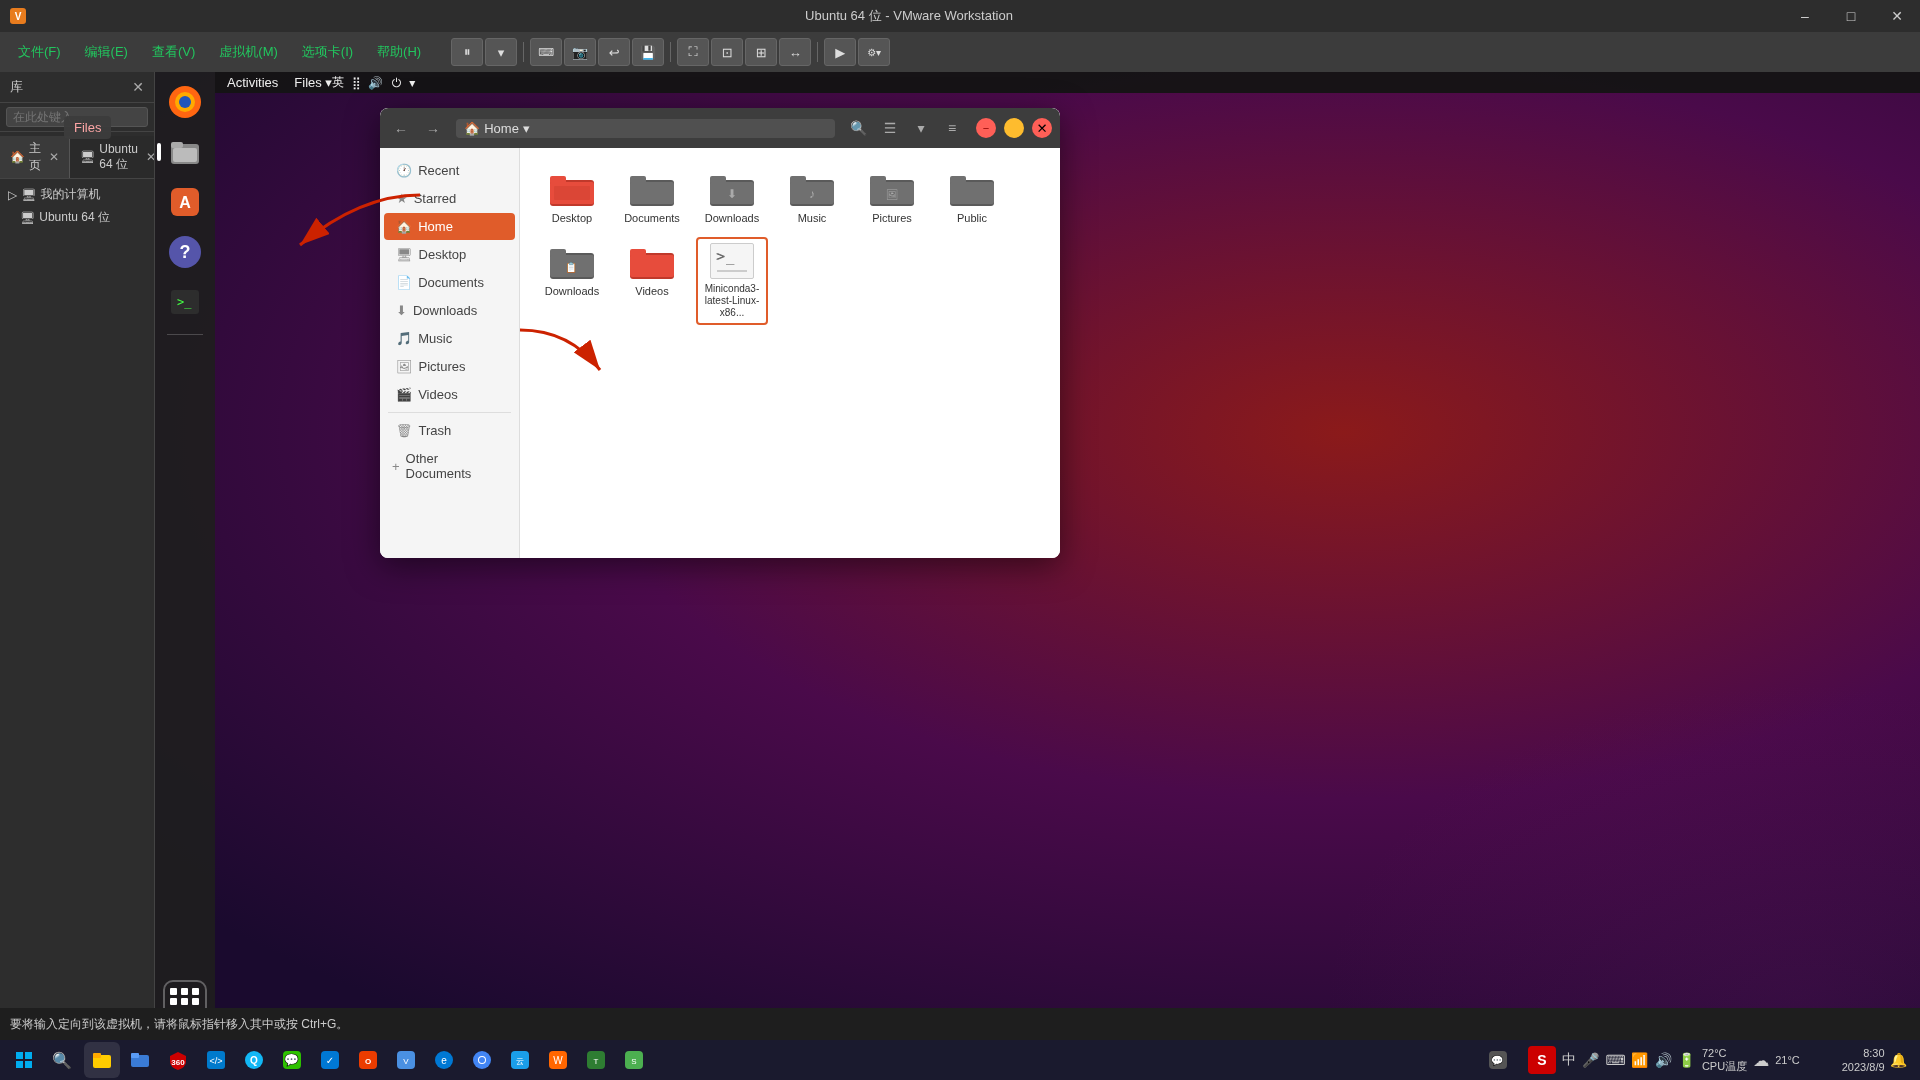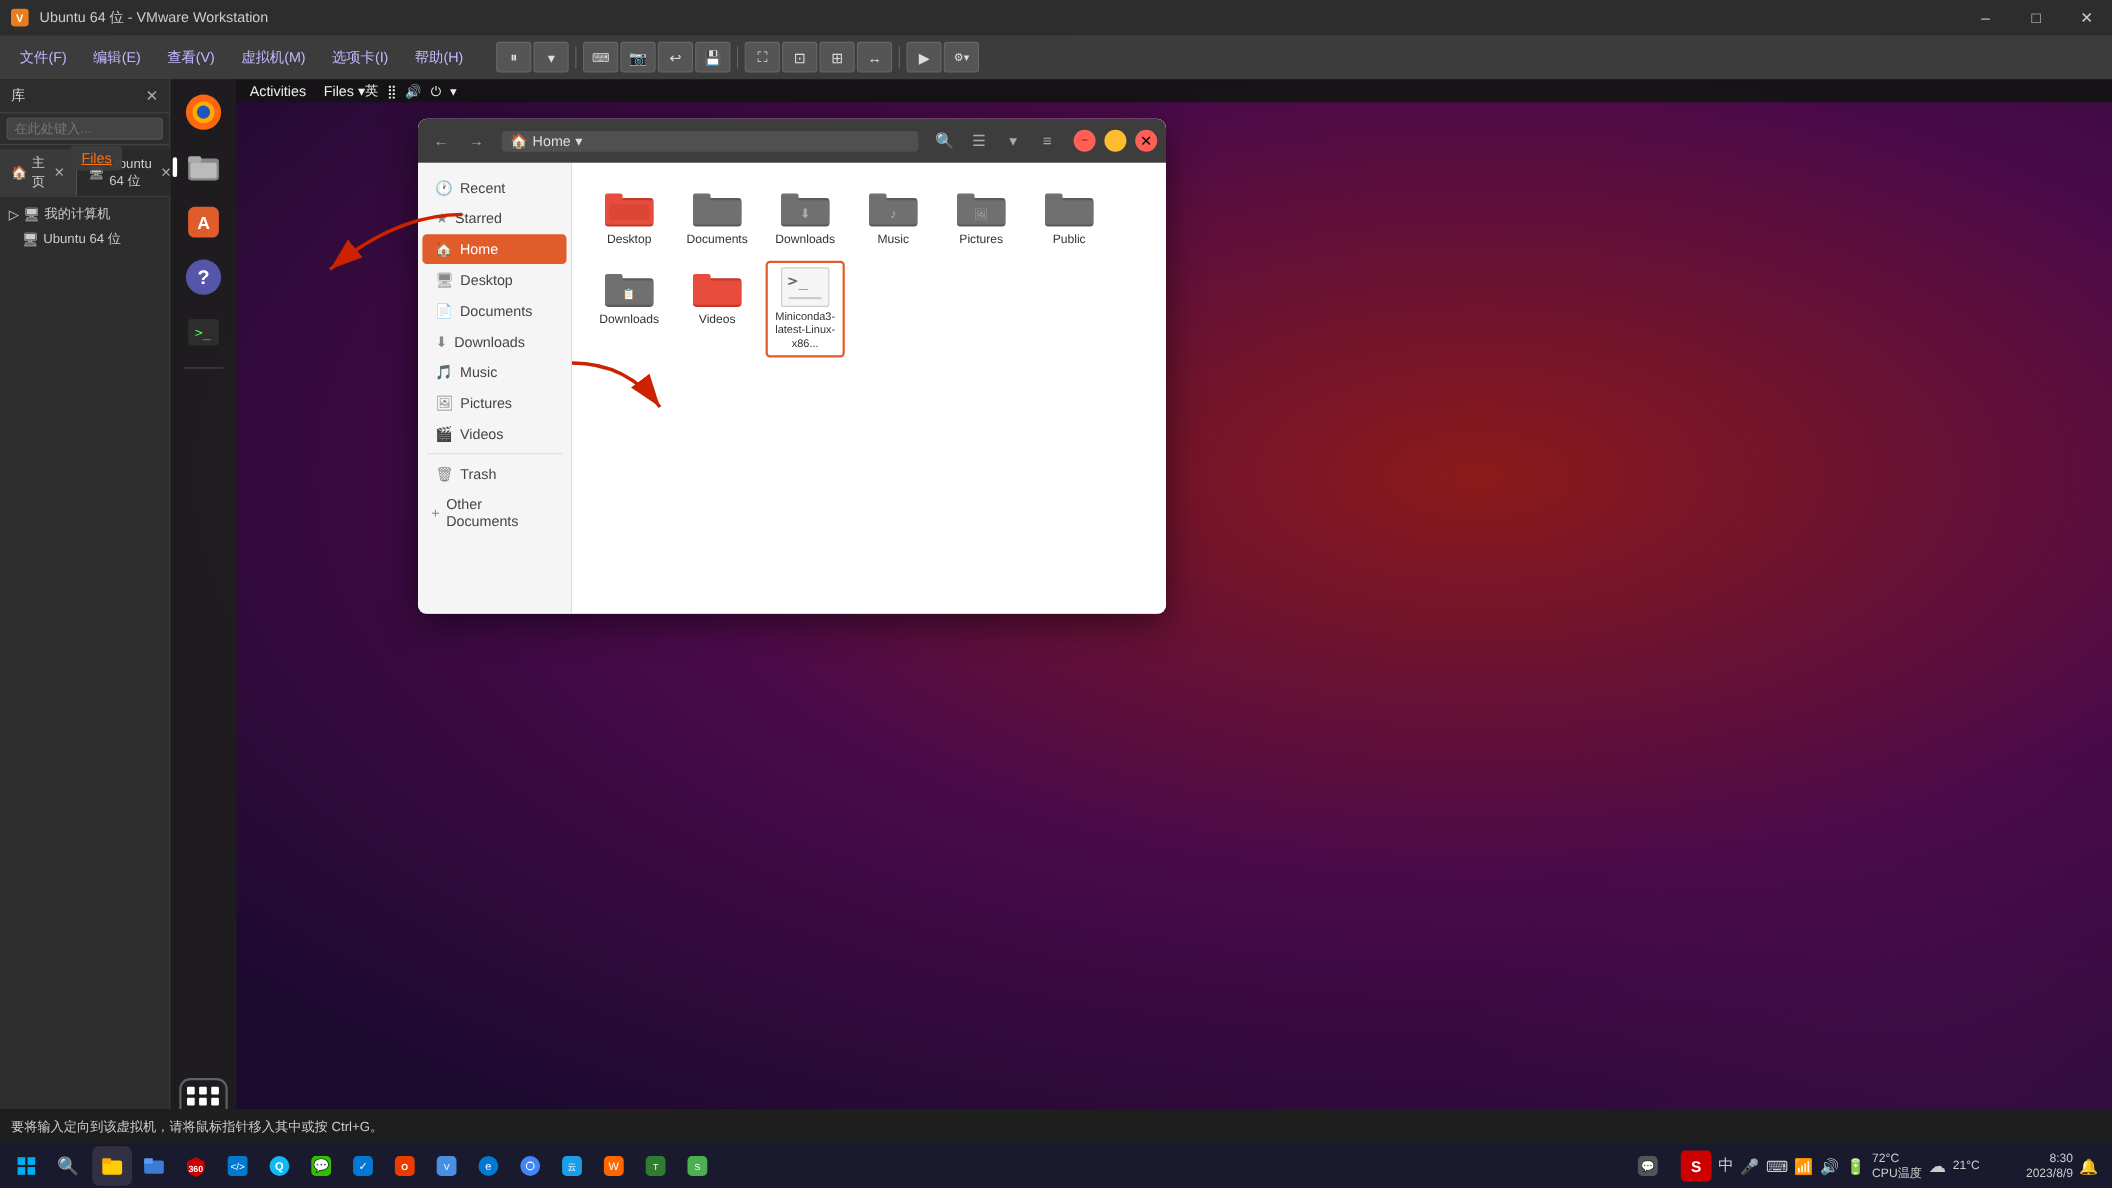--- a/index.html
+++ b/index.html
@@ -40,20 +40,21 @@
     }
     .vmware-titlebar-icon {
       width: 24px; height: 24px;
       margin: 0 6px;
       display: flex; align-items: center; justify-content: center;
     }
     .vmware-titlebar-title {
       flex: 1;
       color: #ccc;
       font-size: 13px;
+      text-align: center;
     }
     .vmware-titlebar-controls {
       display: flex;
       height: 100%;
     }
     .vmware-titlebar-controls span {
       width: 46px;
       height: 100%;
       display: flex; align-items: center; justify-content: center;
       color: #ccc;
@@ -67,21 +68,21 @@
       top: 32px; left: 0; right: 0;
       height: 40px;
       background: #3c3c3c;
       display: flex;
       align-items: center;
       padding: 0 8px;
       z-index: 100;
       gap: 4px;
     }
     .vmware-menubar-item {
-      color: #c4b5fd;
+      color: #22c55e;
       font-size: 13px;
       padding: 4px 10px;
       cursor: pointer;
       border-radius: 3px;
     }
     .vmware-toolbar {
       display: flex;
       align-items: center;
       margin-left: 16px;
       gap: 2px;
@@ -431,29 +432,28 @@
       color: #333;
       text-align: center;
       word-break: break-word;
       line-height: 1.2;
     }
 
     
     .dock-tooltip {
       position: absolute;
       left: 64px;
-      top: 132px;
+      top: 116px;
       background: rgba(60,60,60,0.95);
-      color: #f97316;
+      color: #fca5a5;
       font-size: 13px;
       padding: 4px 10px;
       border-radius: 4px;
       z-index: 200;
       white-space: nowrap;
-      text-decoration: underline;
     }
 
     
     .arrow-1 {
       position: absolute;
       top: 185px; left: 280px;
       z-index: 200;
       pointer-events: none;
     }
     .arrow-2 {

